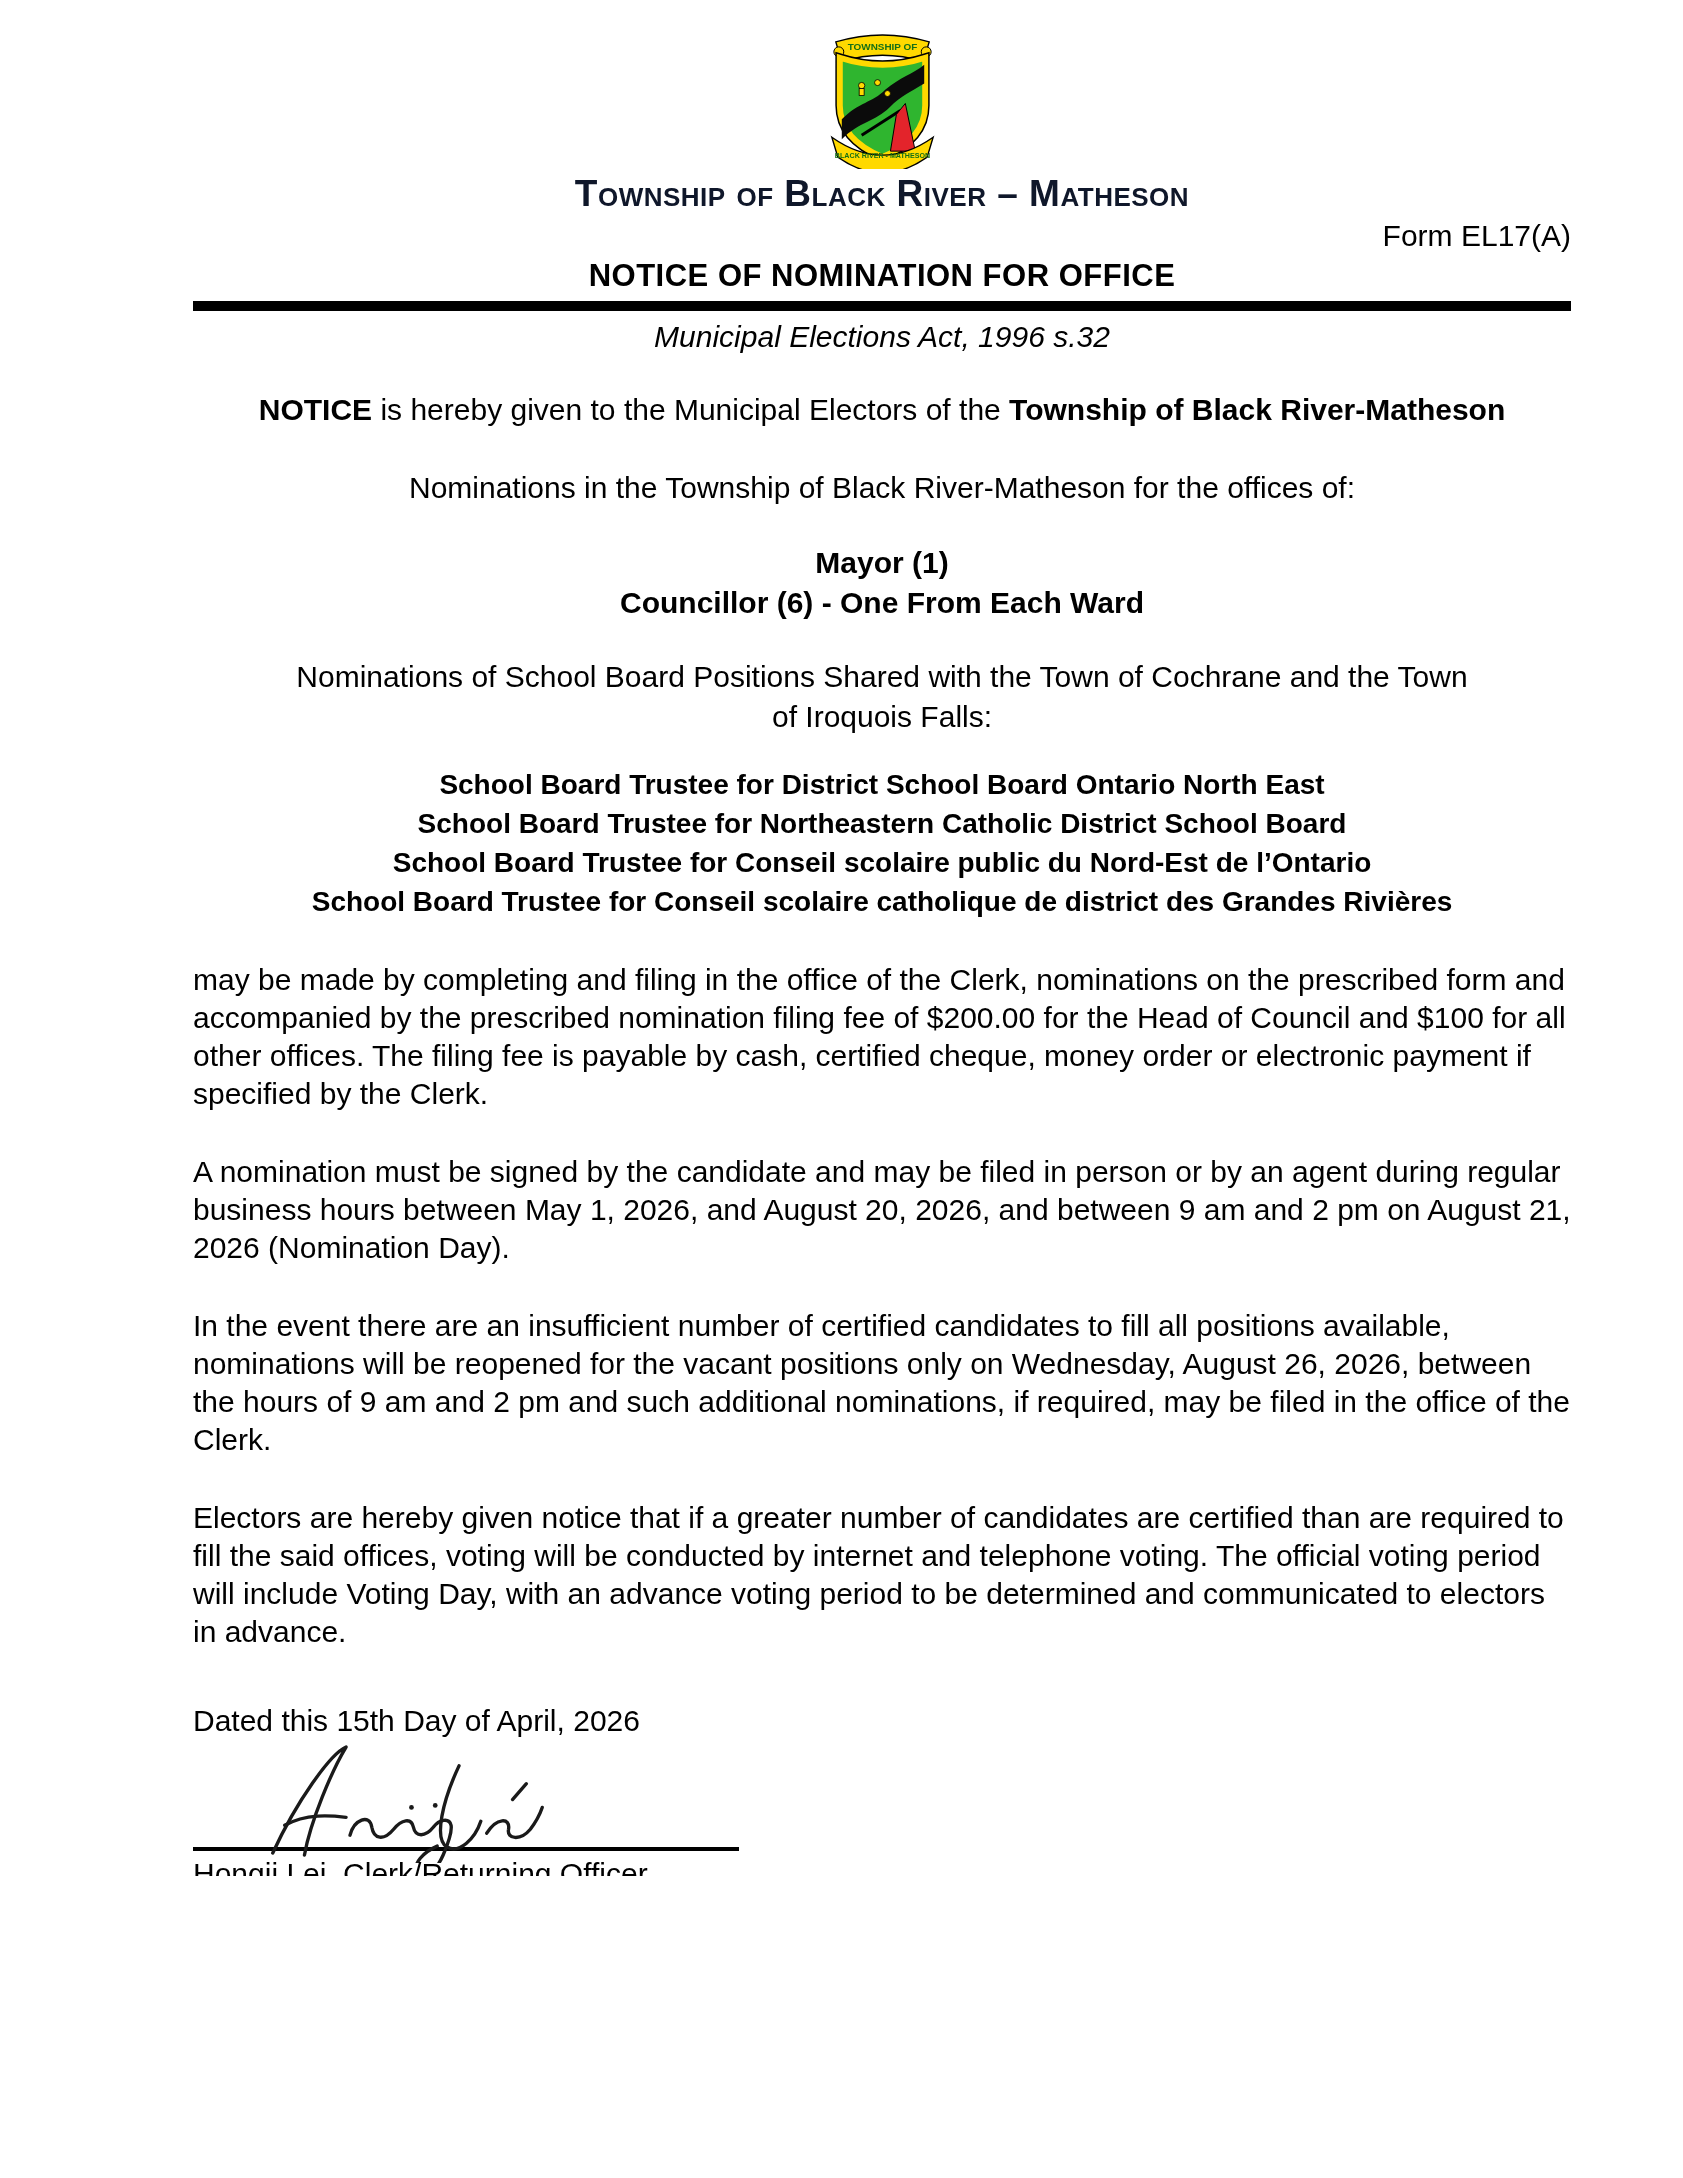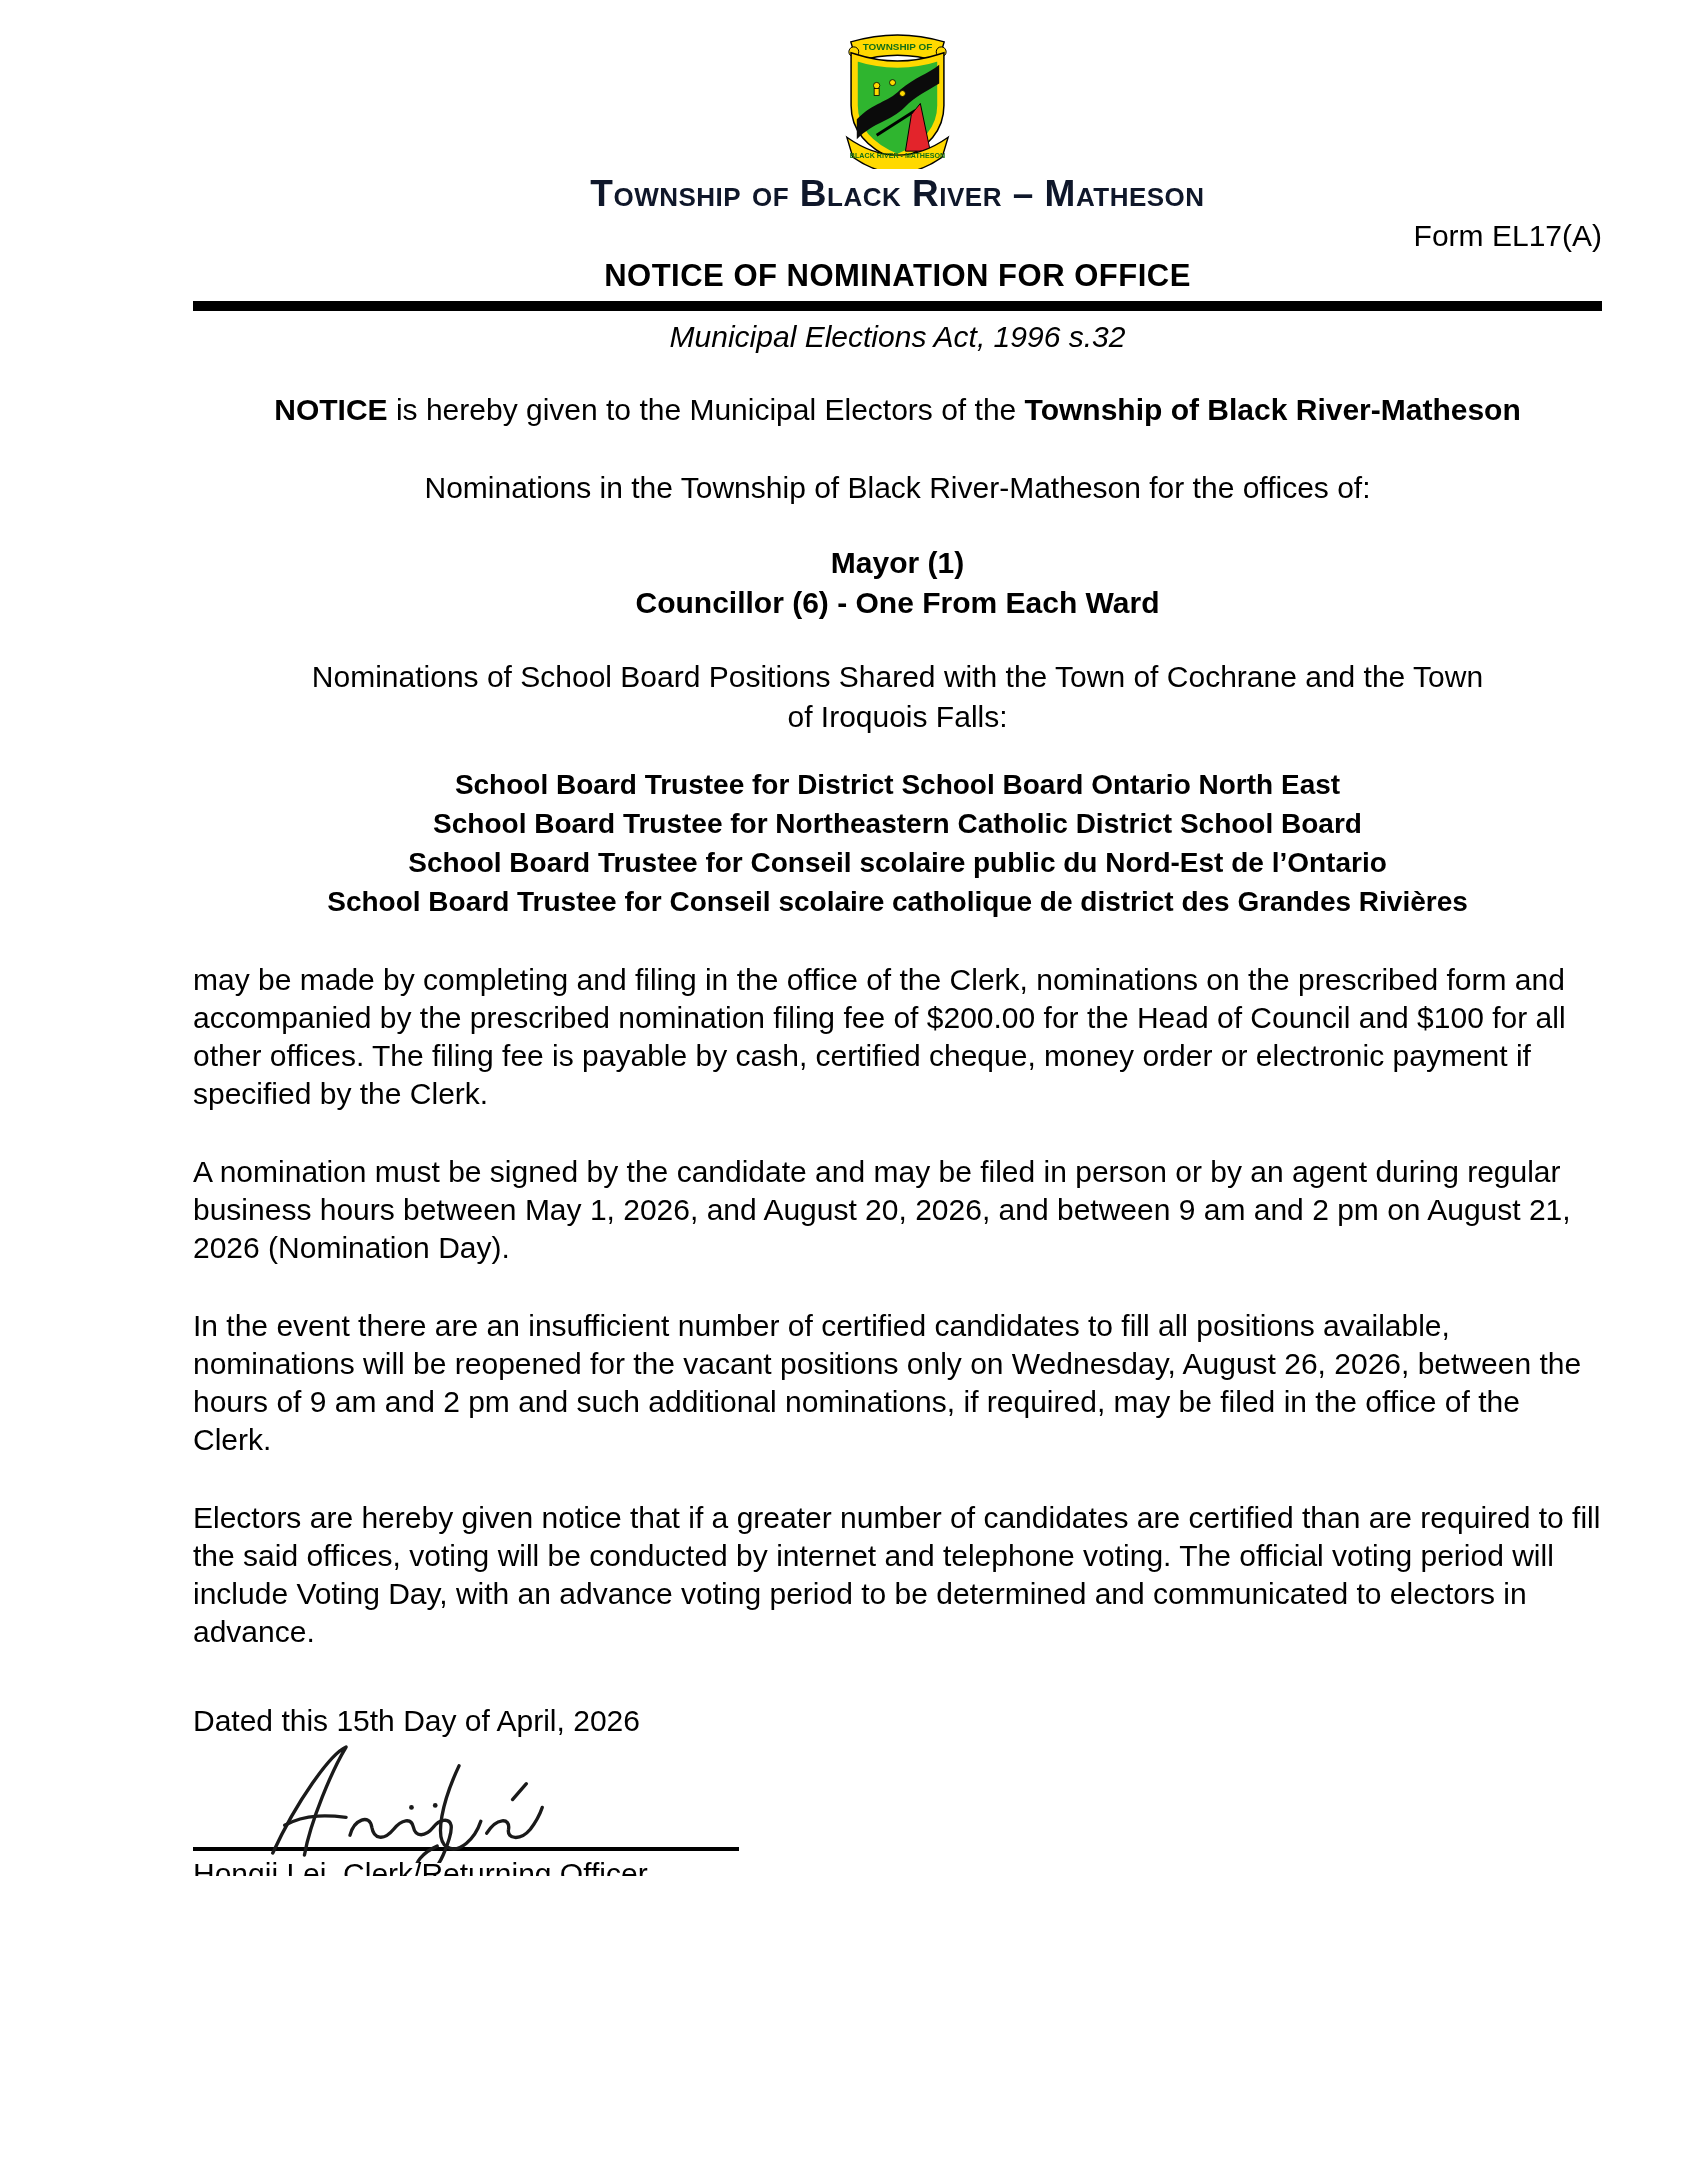--- a/index.html
+++ b/index.html
@@ -1,20 +1,20 @@
 <!DOCTYPE html>
 <html><head>
 <meta charset="utf-8">
 <style>
   html,body{margin:0;padding:0;background:#ffffff;}
   .page{
     position:relative;
     width:1683px;height:1876px;
     box-sizing:border-box;
-    padding:28px 81px 0 193px;
+    padding:28px 112px 0 193px;
     background:#ffffff;
     color:#000;
     font-family:"Liberation Sans", sans-serif;
     overflow:hidden;
   }
   .logo-wrap{text-align:center;margin:0;}
   .corp-line{
     margin-top:6px;text-align:center;
     font-size:19px;font-weight:bold;
     font-variant:small-caps;letter-spacing:5px;

